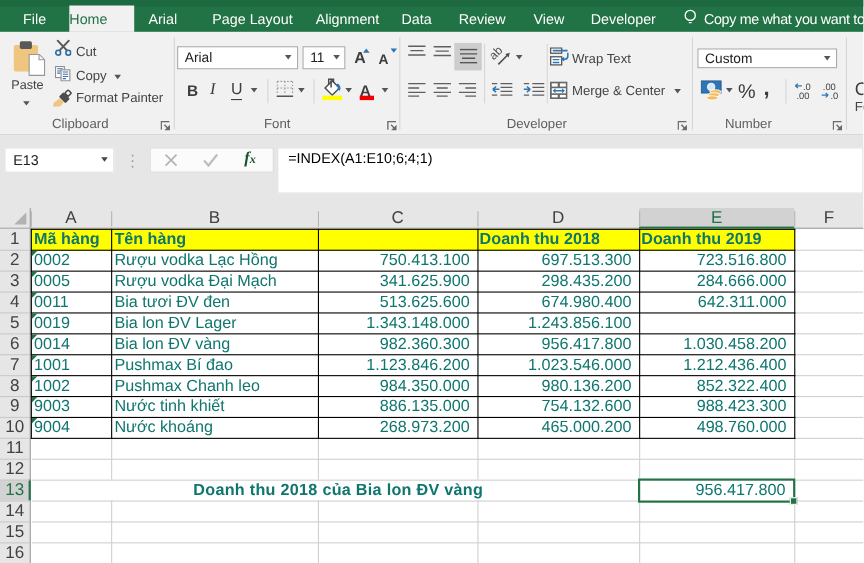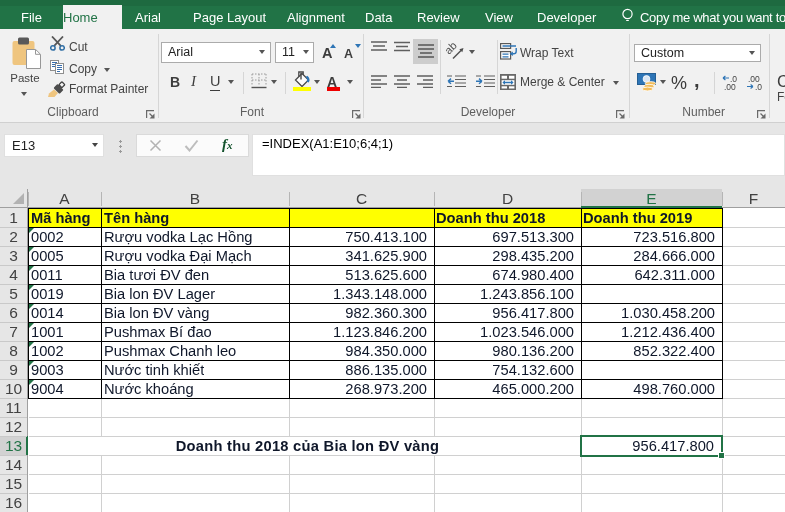--- a/index.html
+++ b/index.html
@@ -5,21 +5,21 @@
 html,body{width:785px;height:512px;overflow:hidden}
 body{font-family:"Liberation Sans",sans-serif;position:relative;background:#fff}
 .a{position:absolute}
 .tab{color:#fff;font-size:13px;line-height:35px;white-space:nowrap;height:29px}
 .rlbl{font-size:12px;color:#444;white-space:nowrap}
 .glbl{font-size:12px;color:#5e5e5e;white-space:nowrap}
 .gsep{background:#d6d6d6;width:1px}
 .combo{background:#fff;border:1px solid #ababab;font-size:12.5px;color:#222}
 .colhdr{font-size:15.5px;color:#424242;text-align:center;line-height:19px}
 .rowhdr{font-size:15.5px;color:#424242;text-align:center;line-height:19px}
-.cell{font-size:14.7px;color:#0f172a;line-height:18px;white-space:nowrap;overflow:hidden}
+.cell{font-size:14.7px;color:#0f766e;line-height:18px;white-space:nowrap;overflow:hidden}
 .num{text-align:right;padding-right:7px}
 .gl{background:#d0d0d0}
 .dd{width:0;height:0;border-left:3.5px solid transparent;border-right:3.5px solid transparent;border-top:4px solid #555}
 </style></head>
 <body>
 
 <div class="a" style="left:0;top:0;width:785px;height:29px;background:#217346"></div>
 <div class="a" style="left:0;top:0;width:785px;height:6px;background:#1e6a40"></div>
 <div class="a" style="left:63px;top:5px;width:59px;height:24px;background:#f1f1f1"></div>
 <div class="a tab" style="left:12px;top:0;width:39px;text-align:center">File</div>
@@ -193,21 +193,21 @@
 <svg class="a" style="left:722px;top:74px" width="22" height="17" viewBox="0 0 22 17">
   <text x="8" y="8" font-size="8.5" fill="#444" font-family="Liberation Sans">.0</text>
   <text x="2" y="16" font-size="8.5" fill="#444" font-family="Liberation Sans">.00</text>
   <path d="M7 4H1M1 4l2.4-2M1 4l2.4 2" stroke="#2e75b6" stroke-width="1.1" fill="none"></path>
 </svg>
 <svg class="a" style="left:746px;top:74px" width="22" height="17" viewBox="0 0 22 17">
   <text x="2" y="8" font-size="8.5" fill="#444" font-family="Liberation Sans">.00</text>
   <text x="9" y="16" font-size="8.5" fill="#444" font-family="Liberation Sans">.0</text>
   <path d="M1 12.5H7M7 12.5l-2.4-2M7 12.5l-2.4 2" stroke="#2e75b6" stroke-width="1.1" fill="none"></path>
 </svg>
-<div class="a glbl" style="left:659px;top:105px;width:66px;text-align:right">Number</div>
+<div class="a glbl" style="left:659px;top:105px;width:66px;text-align:left">Number</div>
 <svg class="a" style="left:757px;top:110px" width="9" height="9" viewBox="0 0 9 9">
     <path d="M0.5 8V0.5H8" fill="none" stroke="#6a6a6a" stroke-width="1.4"></path>
     <path d="M3.5 3.5l3 3" stroke="#6a6a6a" stroke-width="1.3"></path>
     <path d="M8.5 3.5v5h-5z" fill="#6a6a6a"></path>
   </svg>
 <div class="a gsep" style="left:769px;top:34px;height:84px"></div>
 <div class="a" style="left:777px;top:72px;font-size:16.5px;color:#3b3b3b">C</div>
 <div class="a rlbl" style="left:777px;top:90px">Fo</div>
 
 <div class="a" style="left:0;top:123px;width:785px;height:66px;background:#e6e6e6"></div>
@@ -376,20 +376,21 @@
   <div class="a cell" style="left:3px;top:134px">1002</div>
   <div class="a cell" style="left:76px;top:134px">Pushmax Chanh leo</div>
   <div class="a cell num" style="left:262px;top:134px;width:144px">984.350.000</div>
   <div class="a cell num" style="left:407px;top:134px;width:146px">980.136.200</div>
   <div class="a cell num" style="left:554px;top:134px;width:140px">852.322.400</div>
 
   <div class="a cell" style="left:3px;top:153px">9003</div>
   <div class="a cell" style="left:76px;top:153px">Nước tinh khiết</div>
   <div class="a cell num" style="left:262px;top:153px;width:144px">886.135.000</div>
   <div class="a cell num" style="left:407px;top:153px;width:146px">754.132.600</div>
+  <div class="a cell num" style="left:554px;top:153px;width:140px">988.423.300</div>
 
   <div class="a cell" style="left:3px;top:172px">9004</div>
   <div class="a cell" style="left:76px;top:172px">Nước khoáng</div>
   <div class="a cell num" style="left:262px;top:172px;width:144px">268.973.200</div>
   <div class="a cell num" style="left:407px;top:172px;width:146px">465.000.200</div>
   <div class="a cell num" style="left:554px;top:172px;width:140px">498.760.000</div>
 
   <div class="a" style="left:1px;top:20px;border-left:5px solid #217346;border-bottom:5px solid transparent"></div>
   <div class="a" style="left:1px;top:39px;border-left:5px solid #217346;border-bottom:5px solid transparent"></div>
   <div class="a" style="left:1px;top:58px;border-left:5px solid #217346;border-bottom:5px solid transparent"></div>

